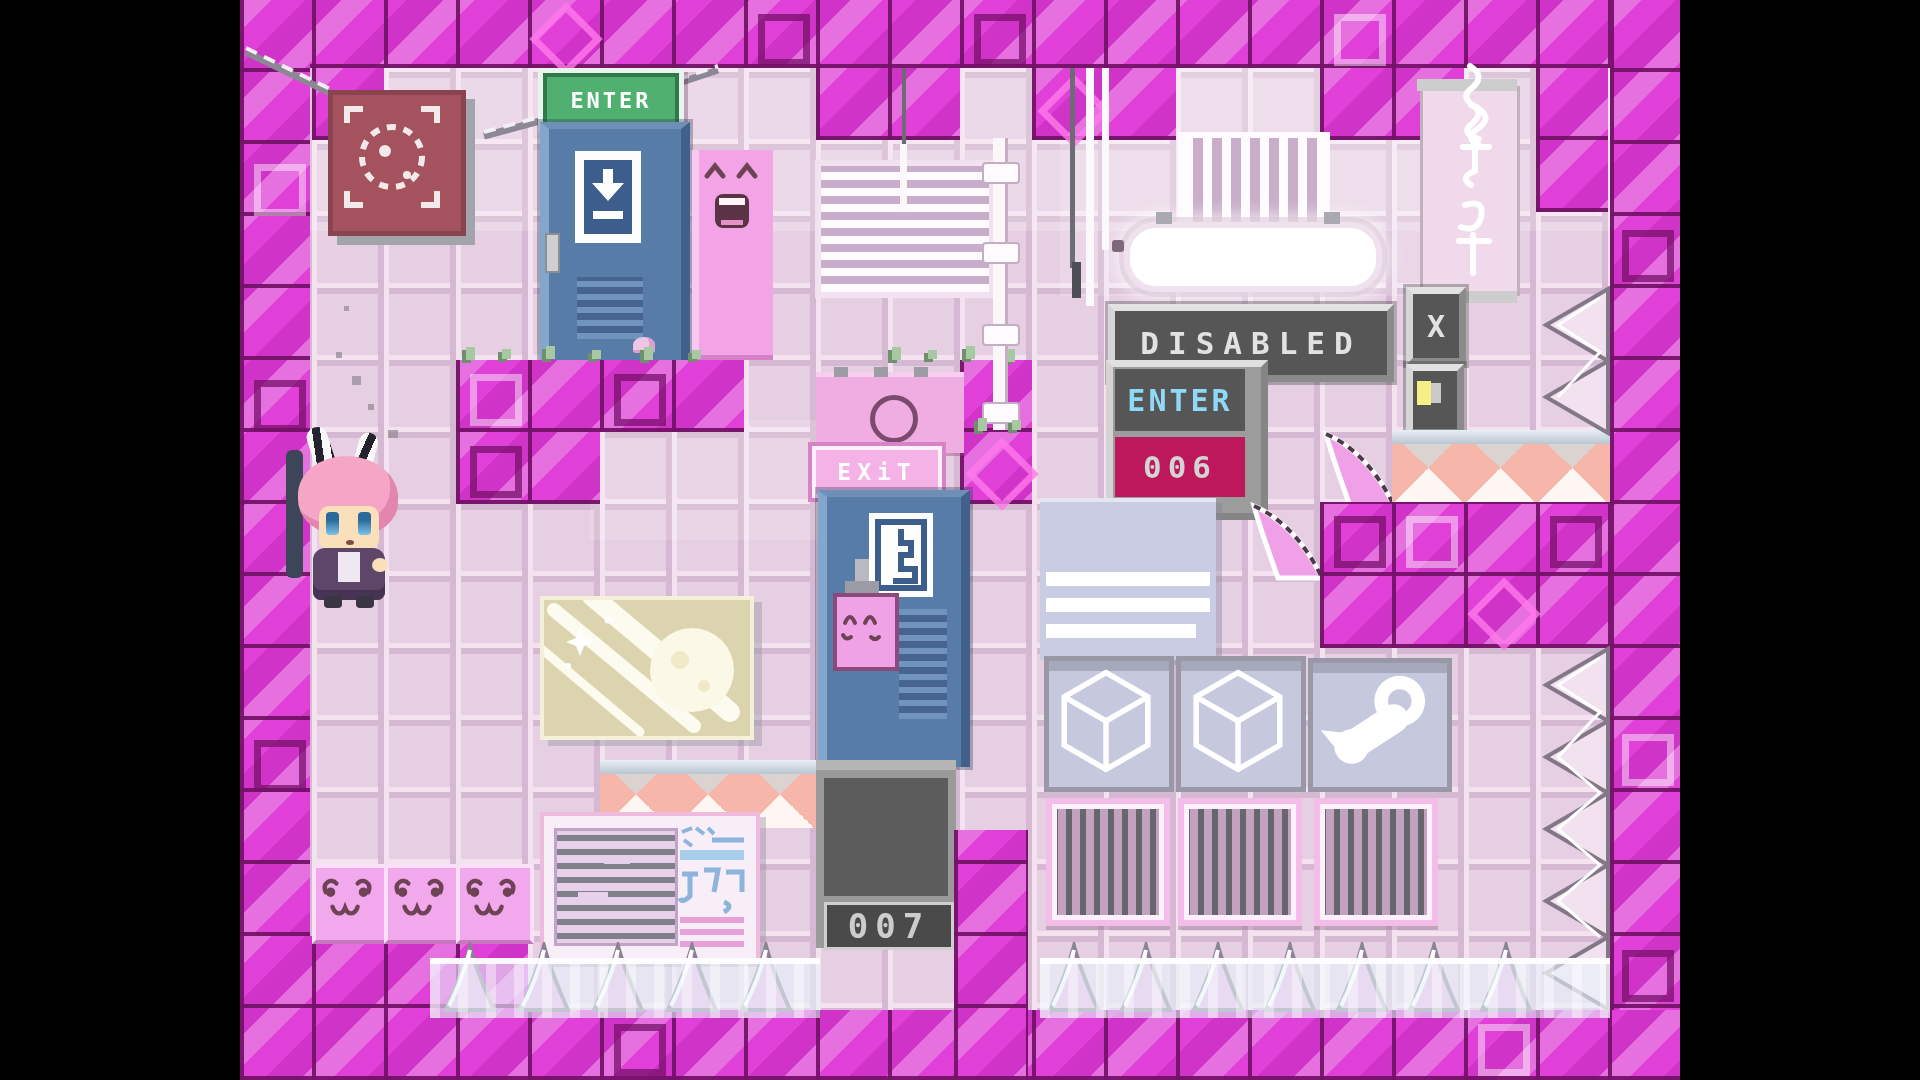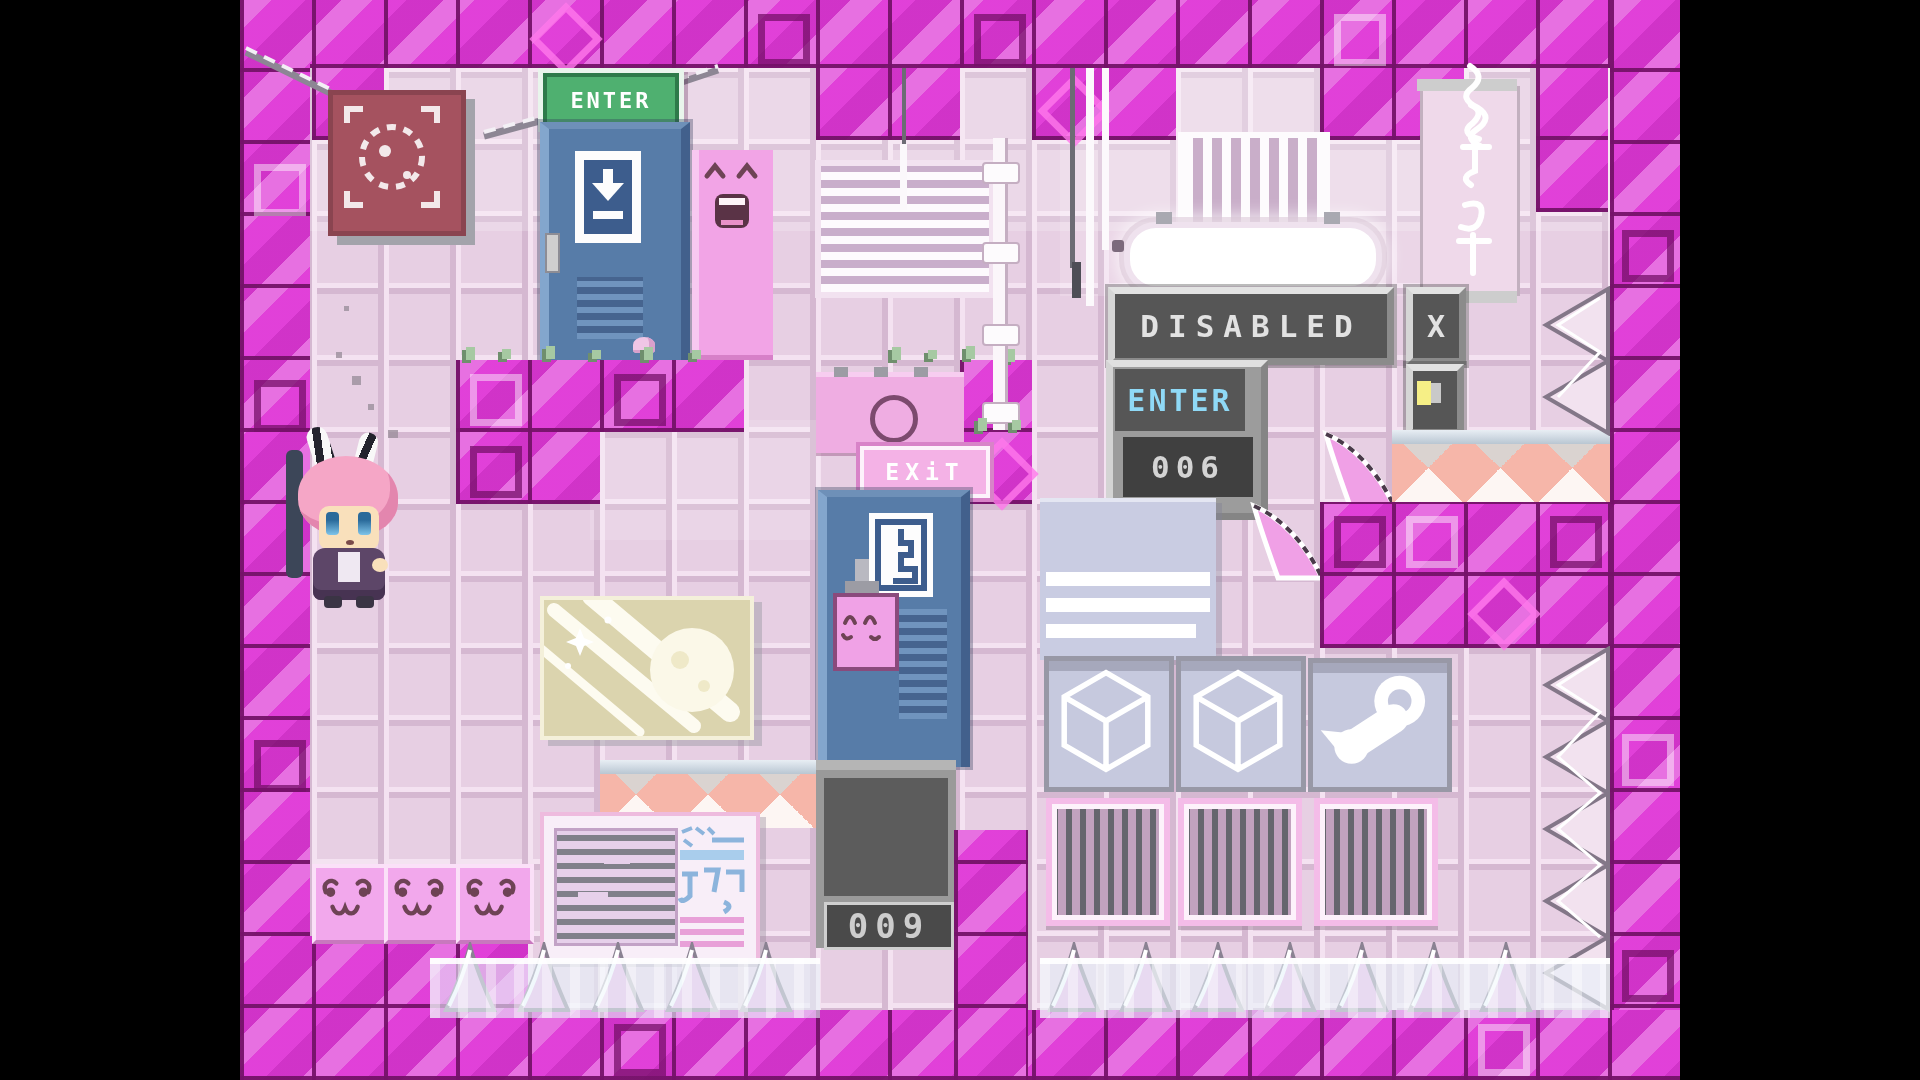--- a/index.html
+++ b/index.html
@@ -188,46 +188,46 @@
           <path d="M40 58 h26 M52 52 v30 q-16 6 -4 14"></path>
           <path d="M42 116 q20 -6 16 12 q-4 16 -20 10"></path>
           <path d="M36 152 h30 M50 146 v38"></path>
         </g>
       </svg>
     </div>
     <svg class="abs" style="left:1200px;top:62px;" width="60" height="86" viewBox="0 0 60 86">
       <path d="M30 4 q16 10 2 22 q-14 10 6 20 q16 10 -2 22 q-12 8 4 16" fill="none" stroke="#ffffff" stroke-width="6" stroke-linecap="round"></path>
     </svg>
 
-    <div class="abs bezel" style="left:868px;top:287px;width:272px;height:64px;">
+    <div class="abs bezel" style="left:868px;top:304px;width:272px;height:64px;">
       <div class="pixtext" style="font-size:31px;letter-spacing:9px;">DISABLED</div>
     </div>
     <div class="abs bezel" style="left:1166px;top:287px;width:46px;height:64px;">
       <div class="pixtext" style="font-size:30px;">X</div>
     </div>
     <div class="abs" style="left:866px;top:360px;width:148px;height:146px;background:#9c9c9c;border-style:solid;border-width:7px;border-color:#e0e0e0 #858585 #858585 #d4d4d4;">
       <div class="abs" style="left:2px;top:2px;width:130px;height:62px;background:#565656;">
         <div class="pixtext" style="font-size:30px;letter-spacing:3px;color:#8fd9f6;">ENTER</div>
       </div>
-      <div class="abs" style="left:2px;top:70px;width:130px;height:60px;background:#404040;margin-left:8px;">
+      <div class="abs" style="left:2px;top:70px;width:130px;height:60px;background:#be185d;">
         <div class="pixtext" style="font-size:31px;letter-spacing:6px;color:#d4d4d4;">006</div>
       </div>
     </div>
     <div class="abs bezel" style="left:1166px;top:364px;width:44px;height:58px;">
       <div class="abs" style="left:10px;top:12px;width:18px;height:20px;background:#c9c9c9;"></div>
       <div class="abs" style="left:4px;top:10px;width:14px;height:24px;background:#f6ef86;"></div>
     </div>
 
     <div class="abs" style="left:576px;top:372px;width:148px;height:76px;background:#efadе2;background-color:#efade2;border-top:5px solid #f7cdf0;box-shadow:0 3px 0 rgba(140,70,120,.4);">
       <div class="abs" style="left:18px;top:-10px;width:14px;height:10px;background:#9c9ca4;"></div>
       <div class="abs" style="left:58px;top:-10px;width:14px;height:10px;background:#9c9ca4;"></div>
       <div class="abs" style="left:98px;top:-10px;width:14px;height:10px;background:#9c9ca4;"></div>
       <div class="abs" style="left:54px;top:18px;width:38px;height:38px;border:5px solid #7c4a6e;border-radius:50%;"></div>
     </div>
-    <div class="abs" style="left:620px;top:446px;width:122px;height:44px;background:#f4b2e6;border:4px solid #fdf2fb;box-shadow:0 0 0 4px #d883c8;">
+    <div class="abs" style="left:572px;top:446px;width:122px;height:44px;background:#f4b2e6;border:4px solid #fdf2fb;box-shadow:0 0 0 4px #d883c8;">
       <div class="pixtext" style="font-size:23px;letter-spacing:6px;color:#fff;">EXiT</div>
     </div>
     <div class="abs doorblue" style="left:578px;top:490px;width:134px;height:270px;">
       <svg class="abs" style="left:42px;top:16px;" width="64" height="84" viewBox="0 0 64 84">
         <rect x="0" y="0" width="64" height="84" fill="#fdfdfd"></rect>
         <rect x="9" y="9" width="46" height="66" fill="none" stroke="#3d5d8d" stroke-width="6"></rect>
         <path d="M32 16 v14 h10 v12 h-10 v14 h14 v12 h-22" fill="none" stroke="#3d5d8d" stroke-width="6"></path>
       </svg>
       <div class="abs vent" style="left:72px;top:112px;width:48px;height:110px;"></div>
       <div class="abs" style="left:28px;top:62px;width:14px;height:26px;background:#b9b9c1;"></div>
@@ -242,21 +242,21 @@
           </g>
         </svg>
       </div>
     </div>
     <div class="abs xtiles" style="left:360px;top:760px;width:218px;height:68px;">
         <div class="cap"></div>
       </div>
     <div class="abs" style="left:576px;top:760px;width:140px;height:178px;background:#9a9a9a;border-top:10px solid #b5b5b5;">
       <div class="abs" style="left:8px;top:8px;width:124px;height:118px;background:#5c5c5c;"></div>
       <div class="abs" style="left:8px;top:132px;width:124px;height:42px;background:#4a4a4a;border:3px solid #cfcfcf;">
-        <div class="pixtext" style="font-size:34px;letter-spacing:7px;color:#cdcdcd;">009</div>
+        <div class="pixtext" style="font-size:34px;letter-spacing:7px;color:#cdcdcd;">007</div>
       </div>
     </div>
     <div class="abs blocks" style="left:714px;top:830px;width:74px;height:250px;"></div>
 
     <div class="abs" style="left:800px;top:498px;width:176px;height:158px;background:#c9cce2;box-shadow:6px 5px 0 rgba(130,130,150,.4);border-top:4px solid #e4e6f2;">
       <div class="abs" style="left:6px;top:70px;width:164px;height:14px;background:#ffffff;"></div>
       <div class="abs" style="left:6px;top:96px;width:164px;height:14px;background:#ffffff;"></div>
       <div class="abs" style="left:6px;top:122px;width:150px;height:14px;background:#ffffff;"></div>
     </div>
 

